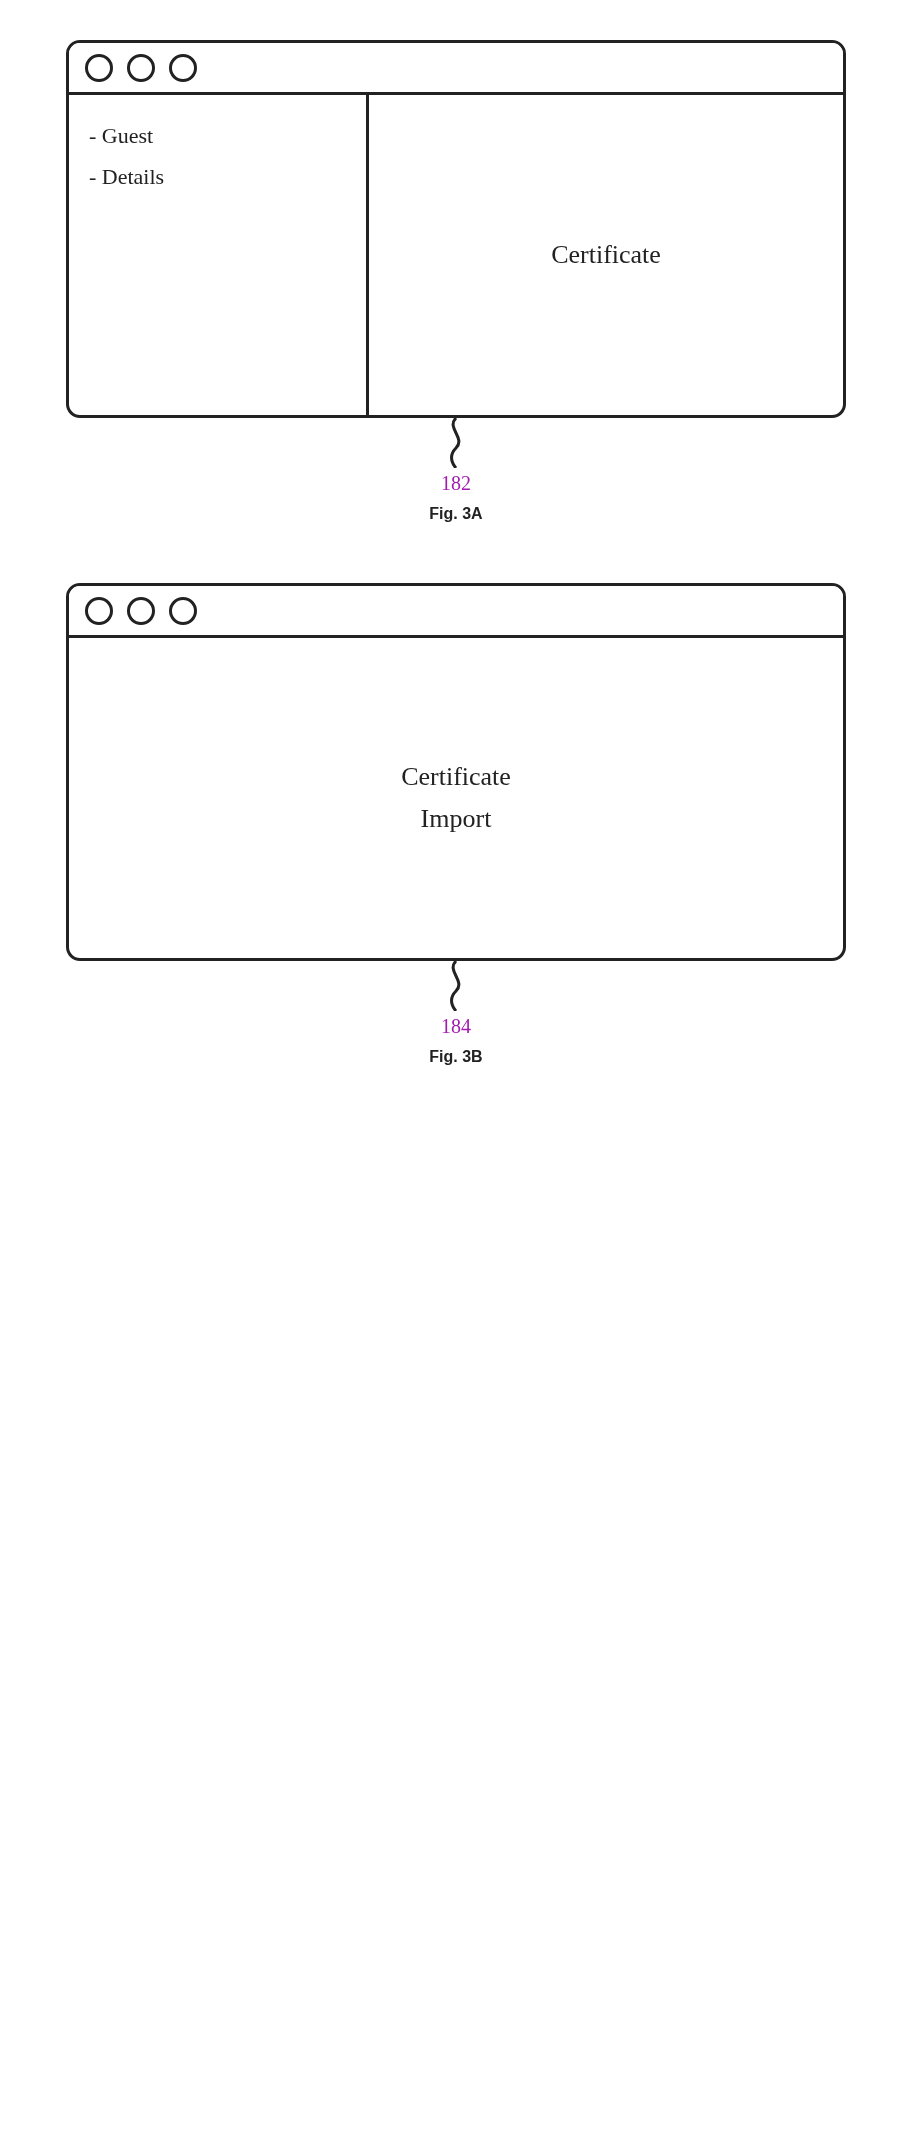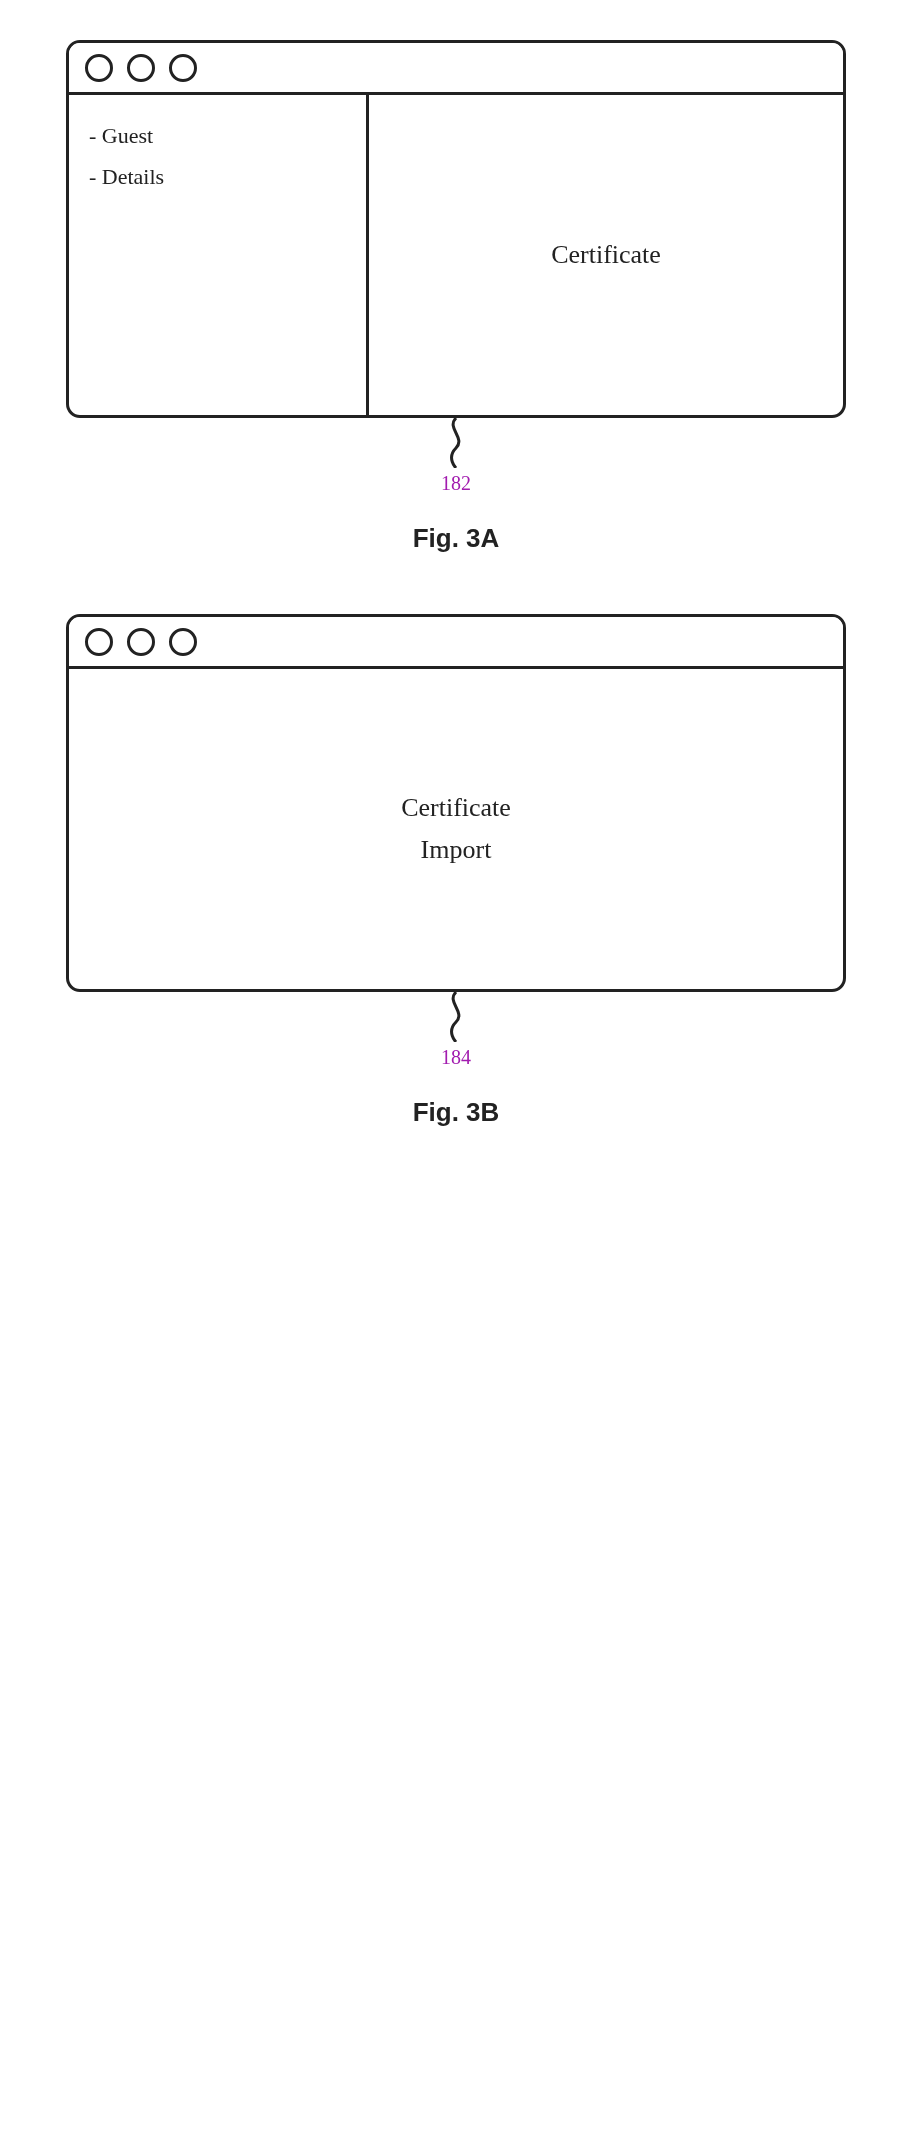--- a/index.html
+++ b/index.html
@@ -119,24 +119,24 @@
     }
 
     .connector-label {
       font-size: 20px;
       color: #a21caf;
       margin-top: 4px;
     }
 
     
     .fig-caption {
-      font-size: 26px;
+      font-size: 16px;
       font-weight: bold;
       color: #222;
-      margin-top: 28px;
+      margin-top: 10px;
       font-family: Arial, sans-serif;
     }
 
     
     .window-body-single {
       min-height: 320px;
       display: flex;
       align-items: center;
       justify-content: center;
     }

